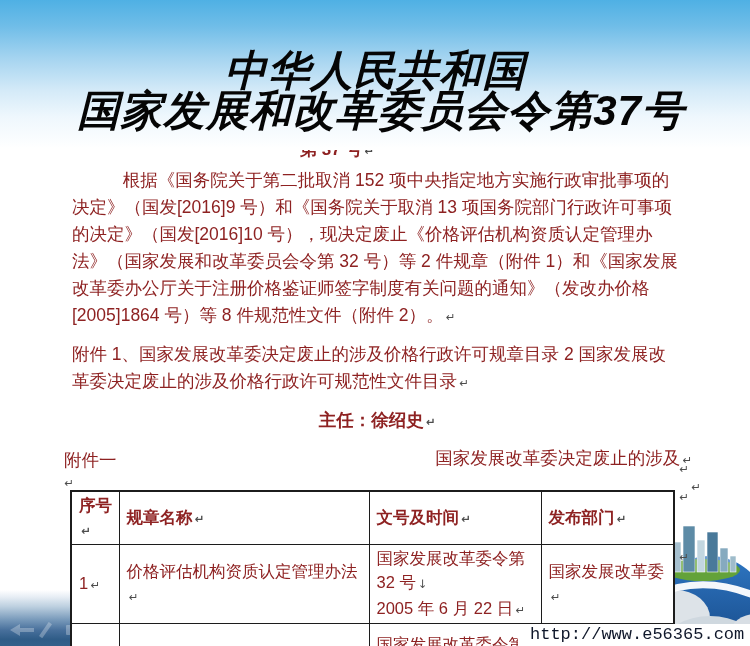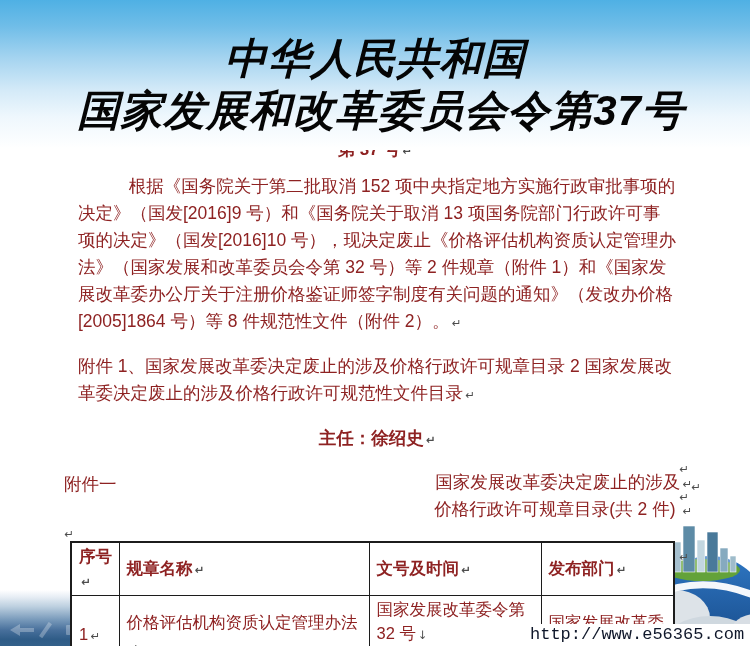--- a/index.html
+++ b/index.html
@@ -7,30 +7,30 @@
     position:relative;width:750px;height:646px;overflow:hidden;
     font-family:"Liberation Sans",sans-serif;
     background:linear-gradient(180deg,#4fb0e4 0%,#6fbde8 4%,#a5d4f0 9%,#d4eaf8 14%,#eef7fd 18%,#ffffff 23%,#ffffff 100%);
   }
   
   .title-line{
     position:absolute;left:0;width:750px;text-align:center;color:#050505;
     font-weight:900;font-style:italic;letter-spacing:1px;line-height:1.1;
     font-family:"Liberation Sans",sans-serif;
   }
-  #title1{top:36px;font-size:42px;}
+  #title1{top:48px;font-size:42px;}
   #title2{top:88px;font-size:42px;margin-left:6px;}
   
   #orderno-clip{position:absolute;left:300px;top:150px;width:150px;height:11px;overflow:hidden;}
   #orderno-clip .inner{display:block;margin-top:-10px;line-height:20px;font-size:17px;
-    font-weight:bold;color:#8e2222;text-align:center;}
+    font-weight:bold;color:#8e2222;}
   
   #content{position:absolute;left:62px;top:157px;width:630px;color:#8e2222;
     font-size:17.5px;line-height:27px;}
-  #content p{margin:16px;}
+  #content p{margin:10px;}
   .indent{text-indent:2.9em;}
   .center{text-align:center;font-weight:bold;}
   .attach{position:relative;margin-top:1px;}
   .attach-label{position:absolute;left:2px;top:1px;font-weight:normal;}
   .attach-titles{text-align:right;padding-left:26px;line-height:25px;}
   .mark{color:#4d4d4d;font-size:11.5px;margin-left:2px;font-family:"DejaVu Sans",sans-serif;}
   .lone-mark{height:12px;line-height:12px;margin-top:2px;}
   
   #reg-table{margin:3px 0 0 8px;border-collapse:collapse;table-layout:fixed;width:603px;
     background:#ffffff;position:relative;z-index:3;border:2.5px solid #1c1c1c;}
@@ -66,21 +66,20 @@
 
   <div id="content">
     <p class="indent"><span>根据《国务院关于第二批取消 152 项中央指定地方实施行政审批事项的决定》（国发[2016]9 号）和《国务院关于取消 13 项国务院部门行政许可事项的决定》（国发[2016]10 号），现决定废止《价格评估机构资质认定管理办法》（国家发展和改革委员会令第 32 号）等 2 件规章（附件 1）和《国家发展改革委办公厅关于注册价格鉴证师签字制度有关问题的通知》（发改办价格[2005]1864 号）等 8 件规范性文件（附件 2）。</span><span class="mark">↵</span></p>
     <p><span>附件 1、国家发展改革委决定废止的涉及价格行政许可规章目录 2 国家发展改革委决定废止的涉及价格行政许可规范性文件目录</span><span class="mark">↵</span></p>
     <p class="center"><span>主任：徐绍史</span><span class="mark">↵</span></p>
 
     <div class="attach">
       <span class="attach-label">附件一</span>
       <div class="attach-titles">
         <div><span>国家发展改革委决定废止的涉及</span><span class="mark">↵</span></div>
-        <div><span>价格行政许可规章目录(共 2 件)</span> <span class="mark">↵</span></div>
       </div>
     </div>
 
     <div class="lone-mark"><span class="mark">↵</span></div>
 
     <table id="reg-table">
       <colgroup>
           <col style="width:48px">
           <col style="width:250px">
           <col style="width:172px">

